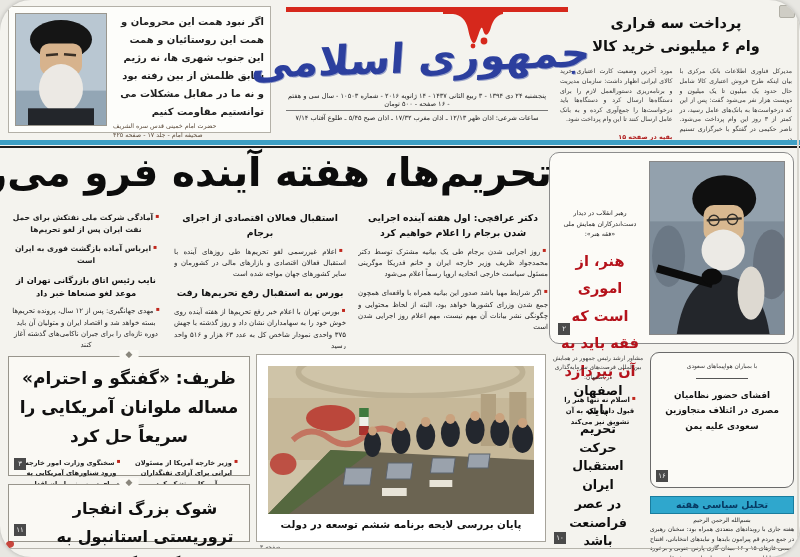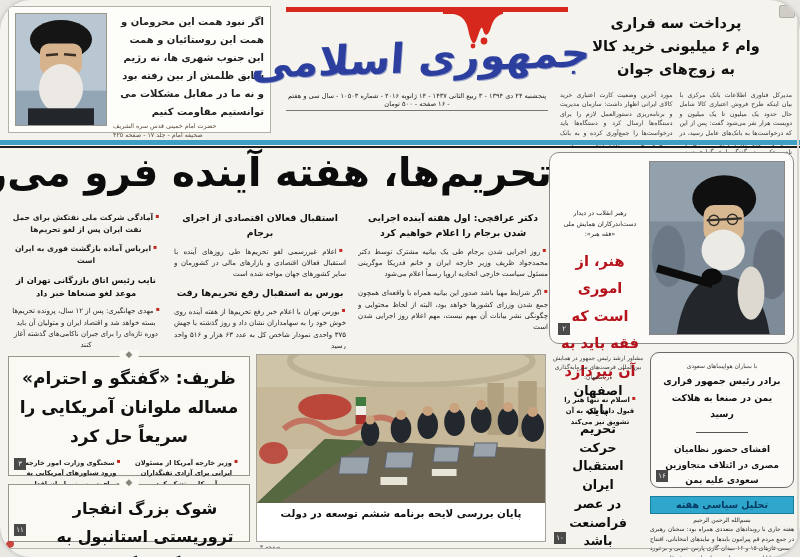--- a/index.html
+++ b/index.html
@@ -75,21 +75,21 @@
   .zarif-cols p { flex:1; font-size:6.6px; font-weight:700; color:#222; text-align:center; line-height:1.6; }
   .zarif-kicker { margin-top:4px; font-size:5.9px; color:#333; text-align:center; }
   .zarif-bottom { font-size:8.8px; font-weight:800; color:#111; text-align:center; margin-top:2px; }
   .zarif-badge { left:5px; bottom:5px; }
   .istanbul-box { left:8px; top:484px; width:242px; height:58px; }
   .istanbul-headline { font-size:16px; font-weight:800; color:#111; text-align:center; line-height:1.75; margin-top:3px;margin-left:32px; }
   .istanbul-badge { left:5px; bottom:5px; }
 
   
   .photo-frame { position:absolute; left:256px; top:354px; width:290px; height:188px;
-    background:#fff; border:1px solid #a7a49b; padding:0; }
+    background:#fff; border:1px solid #a7a49b; padding:11px; }
   .photo-art { width:100%; height:148px; display:block; background:#cfc4a8; }
   .photo-caption { font-size:10.3px; font-weight:800; color:#111; text-align:center; margin-top:4px; }
   .photo-page-ref { position:absolute; left:260px; top:543px; font-size:6px; color:#444; }
 
   
   .isfahan { position:absolute; left:552px; top:354px; width:92px; height:190px; }
   .isfahan-kicker { font-size:5.9px; color:#333; text-align:center; line-height:1.6; }
   .isfahan-word { font-size:12.5px; font-weight:800; color:#0d0d0d; text-align:center; line-height:1.5; }
   .isfahan-badge { left:2px; bottom:0; }
 
@@ -146,28 +146,28 @@
     <svg viewBox="0 0 60 38" width="100%" height="100%" preserveAspectRatio="none">
       <path fill="#d6281c" d="M0 0 H60 V3 C54 4 50 9 48 16 C46 24 42 27 40 19 C38 12 36 24 33 30 C30 36 27 28 25 18 C23 9 18 4 10 3 L0 3 Z"></path>
       <circle cx="41" cy="30" r="3.4" fill="#d6281c"></circle>
       <circle cx="30" cy="35" r="2.4" fill="#d6281c"></circle>
     </svg>
   </div>
   <div class="logo">جمهوری اسلامی</div>
 
   <div class="dateline-wrap">
     <div class="dateline">پنجشنبه ۲۴ دی ۱۳۹۴ - ۳ ربیع الثانی ۱۴۳۷ - ۱۴ ژانویه ۲۰۱۶ - شماره ۱۰۵۰۳ - سال سی و هفتم - ۱۶ صفحه - ۵۰۰ تومان</div>
+    <div class="prayer">ساعات شرعی: اذان ظهر ۱۲/۱۳ ـ اذان مغرب ۱۷/۳۲ ـ اذان صبح ۵/۴۵ ـ طلوع آفتاب ۷/۱۴</div>
   </div>
   <div class="corner-marker"></div>
 
   <div class="loan-story">
     <div class="loan-headline">
       <div>پرداخت سه فراری</div>
       <div>وام ۶ میلیونی خرید کالا</div>
-      <div>به زوج‌های جوان</div>
     </div>
     <div class="loan-lead">
       <p>مدیرکل فناوری اطلاعات بانک مرکزی با بیان اینکه طرح فروش اعتباری کالا شامل حال حدود یک میلیون تا یک میلیون و دویست هزار نفر می‌شود گفت: پس از این که درخواست‌ها به بانک‌های عامل رسید، در کمتر از ۳ روز این وام پرداخت می‌شود. ناصر حکیمی در گفتگو با خبرگزاری تسنیم در</p>
       <div style="flex:1">
         <p style="font-size:6.2px;color:#333;text-align:justify;line-height:1.55">مورد آخرین وضعیت کارت اعتباری خرید کالای ایرانی اظهار داشت: سازمان مدیریت و برنامه‌ریزی دستورالعمل لازم را برای دستگاه‌ها ارسال کرد و دستگاه‌ها باید درخواست‌ها را جمع‌آوری کرده و به بانک عامل ارسال کنند تا این وام پرداخت شود.</p>
         <span class="continued-ref">بقیه در صفحه ۱۵</span>
       </div>
     </div>
   </div>
 
@@ -301,21 +301,20 @@
     <div class="isfahan-word">استقبال</div>
     <div class="isfahan-word">ایران</div>
     <div class="isfahan-word">در عصر</div>
     <div class="isfahan-word">فراصنعت</div>
     <div class="isfahan-word">باشد</div>
     <div class="badge isfahan-badge">۱۰</div>
   </div>
 
   <div class="yemen-box">
     <div class="yemen-kicker">با بمباران هواپیماهای سعودی</div>
-    <div class="yemen-h1">برادر رئیس جمهور فراری یمن در صنعا به هلاکت رسید</div>
     <div class="yemen-divider"></div>
     <div class="yemen-h2">افشای حضور نظامیان مصری در ائتلاف متجاوزین سعودی علیه یمن</div>
     <div class="badge yemen-badge">۱۶</div>
   </div>
 
   <div class="analysis">
     <div class="analysis-header">تحلیل سیاسی هفته</div>
     <div class="bismillah">بسم‌الله الرحمن الرحیم</div>
     <div class="analysis-body">هفته جاری با رویدادهای متعددی همراه بود: سخنان رهبری در جمع مردم قم پیرامون بایدها و نبایدهای انتخاباتی، افتتاح رسمی فازهای ۱۵ و ۱۶ میدان گازی پارس جنوبی و برخورد قاطع دریابانان نیروی دریایی سپاه با ورود غیرقانونی دو شناور آمریکایی به آبهای سرزمینی ایران از</div>
   </div>

